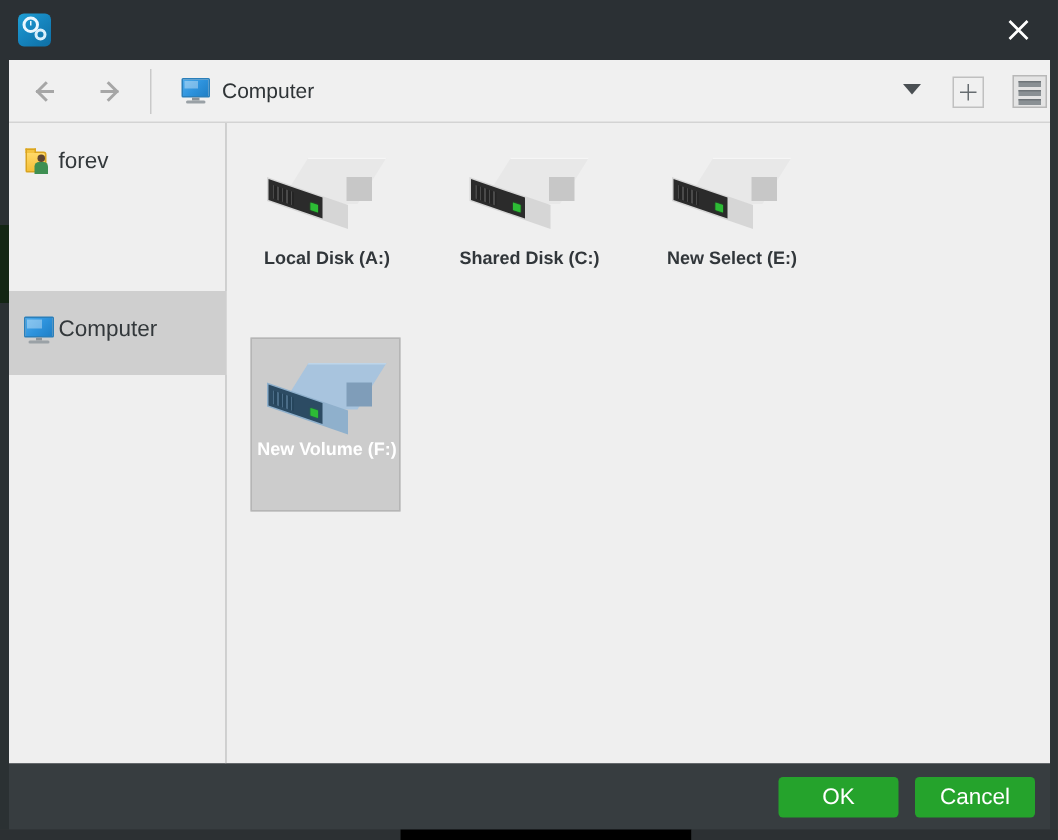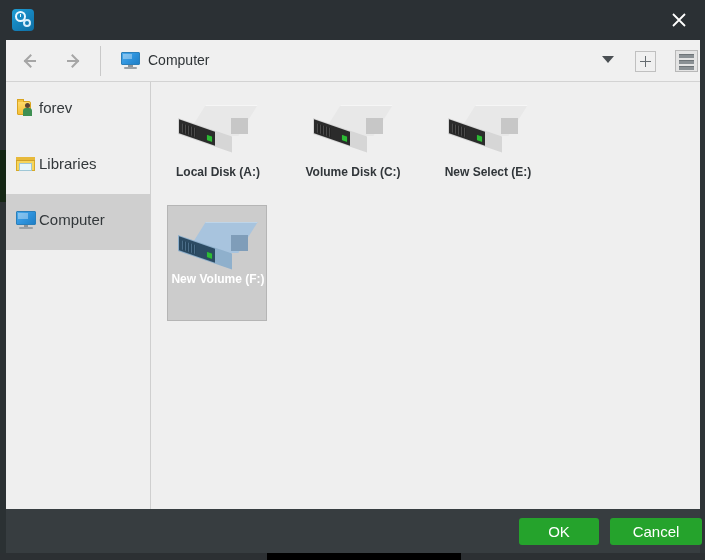--- a/index.html
+++ b/index.html
@@ -414,20 +414,21 @@
     color: #31363a;
     white-space: nowrap;
     font-weight: bold;
   }
   .tile.selected {
     background: #cccccc;
     border: 1px solid #b5b5b5;
     box-sizing: border-box;
     width: 100px;
     height: 116px;
+    margin-top: 20px;
   }
   .tile.selected .caption {
     color: #ffffff;
     top: 66px;
   }
 
   
   .hdd {
     position: absolute;
     left: 10px; top: 16px;
@@ -505,21 +506,21 @@
     border: none;
     border-radius: 3px;
     background: #25a32c;
     color: #ffffff;
     font-family: "Liberation Sans", sans-serif;
     font-size: 15px;
     cursor: pointer;
     padding: 0;
   }
   #ok-btn     { left: 513px; width: 80px; }
-  #cancel-btn { left: 604px; width: 92px; }
+  #cancel-btn { left: 604px; width: 80px; }
 </style>
 </head>
 <body>
 
 <div id="window">
 
   <div class="frame-left">
       <div class="tint"></div>
     </div>
   <div class="frame-right"></div>
@@ -580,28 +581,20 @@
     <div class="side-item" style="top:0px">
       <div class="ico folder-user">
         <div class="fbody"></div>
           <div class="ftab"></div>
           <div class="torso"></div>
           <div class="head"></div>
       </div>
       <div class="side-label">forev</div>
     </div>
 
-    <div class="side-item" style="top:56px">
-      <div class="ico libraries">
-        <div class="back"></div>
-          <div class="top"></div>
-          <div class="win"></div>
-      </div>
-      <div class="side-label">Libraries</div>
-    </div>
 
     <div class="side-item selected" style="top:112px">
       <div class="ico monitor">
         <div class="screen"></div>
           <div class="stand"></div>
           <div class="base"></div>
       </div>
       <div class="side-label">Computer</div>
     </div>
 
@@ -627,21 +620,21 @@
       <div class="hdd">
         <div class="top"></div>
           <div class="side"></div>
         <div class="front">
             <div class="panel">
               <div class="vent"></div>
               <div class="led"></div>
             </div>
           </div>
       </div>
-      <div class="caption">Volume Disk (C:)</div>
+      <div class="caption">Shared Disk (C:)</div>
     </div>
 
     <div class="tile" style="left:287px; top:7px;">
       <div class="hdd">
         <div class="top"></div>
           <div class="side"></div>
         <div class="front">
             <div class="panel">
               <div class="vent"></div>
               <div class="led"></div>

